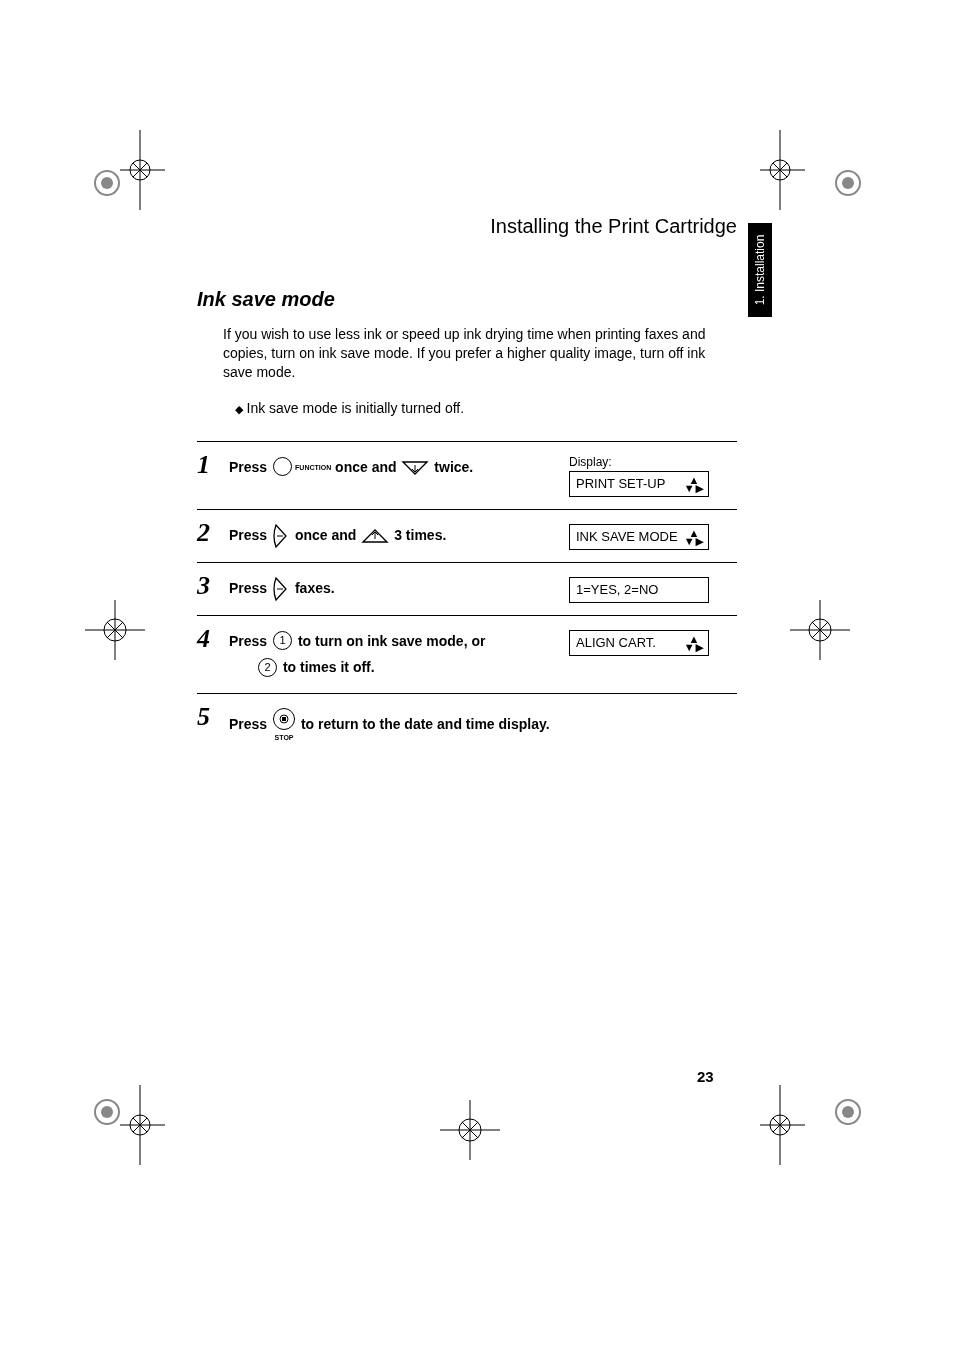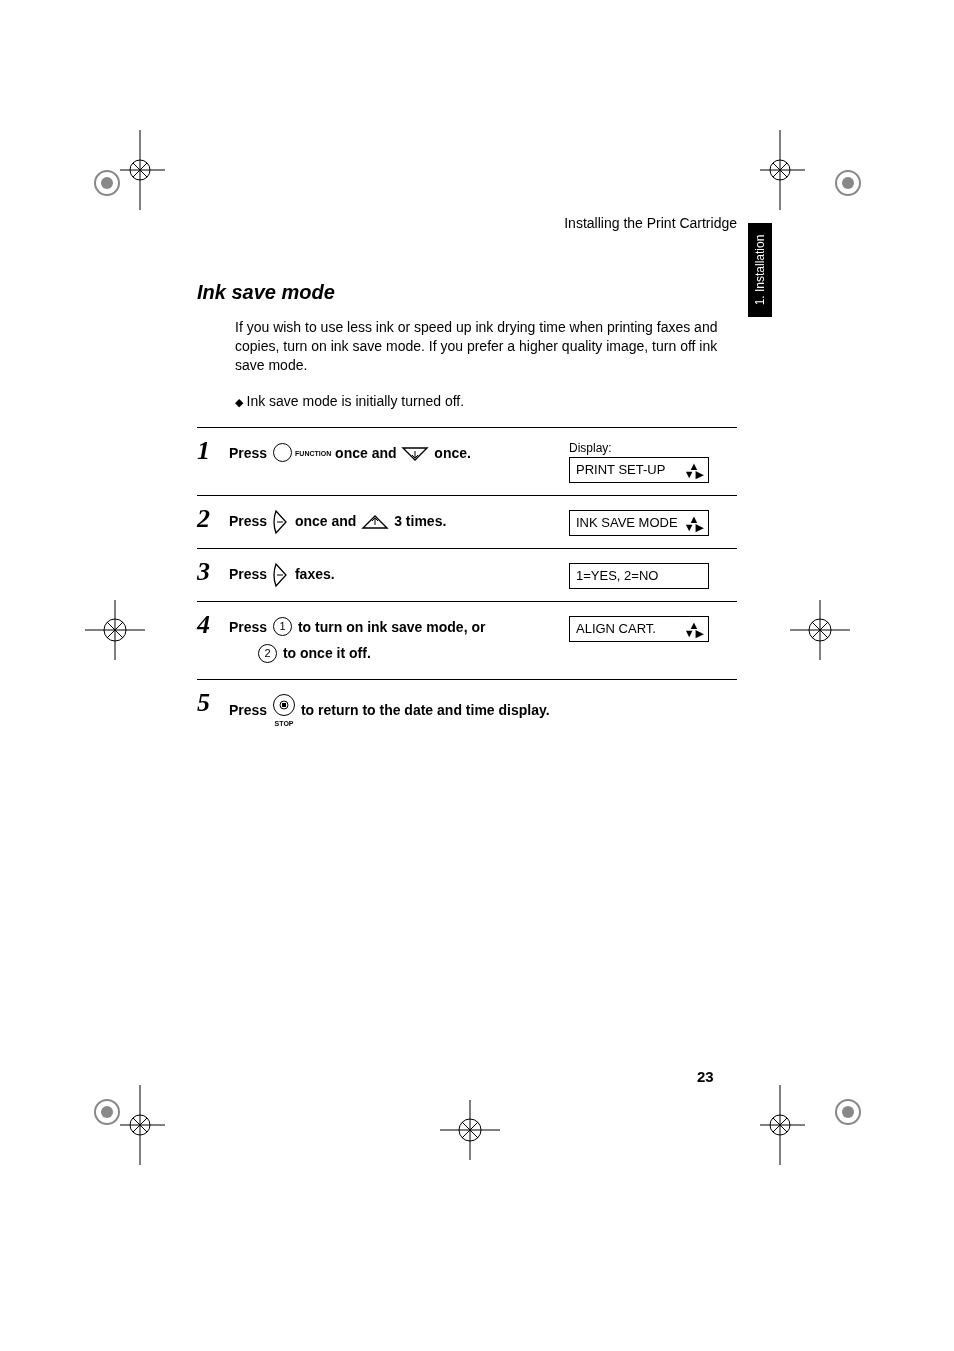--- a/index.html
+++ b/index.html
@@ -13,21 +13,21 @@
     position: relative;
   }
   .page {
     position: absolute;
     left: 197px;
     top: 215px;
     width: 540px;
   }
   .running-head {
     text-align: right;
-    font-size: 14px;
+    font-size: 20px;
     margin-bottom: 50px;
   }
   .side-tab {
     position: absolute;
     left: 748px;
     top: 223px;
     width: 24px;
     height: 94px;
     background: #000;
     color: #fff;
@@ -40,26 +40,26 @@
     transform: rotate(-90deg);
     white-space: nowrap;
   }
   h2 {
     font-style: italic;
     font-weight: bold;
     font-size: 20px;
     margin: 0 0 14px 0;
   }
   .intro {
-    margin-left: 38px;
+    margin-left: 26px;
     font-size: 14px;
     line-height: 1.35;
   }
   .note {
-    margin: 18px 0 18px 38px;
+    margin: 18px 0 25px 38px;
     font-size: 14px;
   }
   .note::before { content: "\25C6  "; font-size: 11px; }
   .steps { border-top: 1px solid #000; }
   .step {
     border-bottom: 1px solid #000;
     padding: 10px 0 12px 0;
     display: flex;
     align-items: flex-start;
   }
@@ -226,21 +226,21 @@
       <div class="stepnum">1</div>
       <div class="stepbody">
         <span>Press </span>
         <span class="key-circle"></span><span class="func-label">FUNCTION</span>
         <span> once and </span>
         <svg class="inline" width="30" height="18">
             <polygon points="3,3 27,3 15,15" fill="none" stroke="#000" stroke-width="1.4"></polygon>
             <line x1="15" y1="6" x2="15" y2="12" stroke="#000"></line>
             <polyline points="12,10 15,13 18,10" fill="none" stroke="#000"></polyline>
           </svg>
-        <span> once.</span>
+        <span> twice.</span>
       </div>
       <div class="stepright">
         <span class="display-label">Display:</span>
         <div class="display-box">
           <span>PRINT SET-UP</span>
           <span class="arrows">▲<br>▼<span class="rt">▶</span></span>
         </div>
       </div>
     </div>
 
@@ -287,21 +287,21 @@
     </div>
 
     <div class="step">
       <div class="stepnum">4</div>
       <div class="stepbody">
         <span>Press </span>
         <span class="key-circle">1</span>
         <span> to turn on ink save mode, or</span><br>
         <span class="line2">
           <span class="key-circle">2</span>
-          <span> to once it off.</span>
+          <span> to times it off.</span>
         </span>
       </div>
       <div class="stepright">
         <div class="display-box">
           <span>ALIGN CART.</span>
           <span class="arrows">▲<br>▼<span class="rt">▶</span></span>
         </div>
       </div>
     </div>
 

